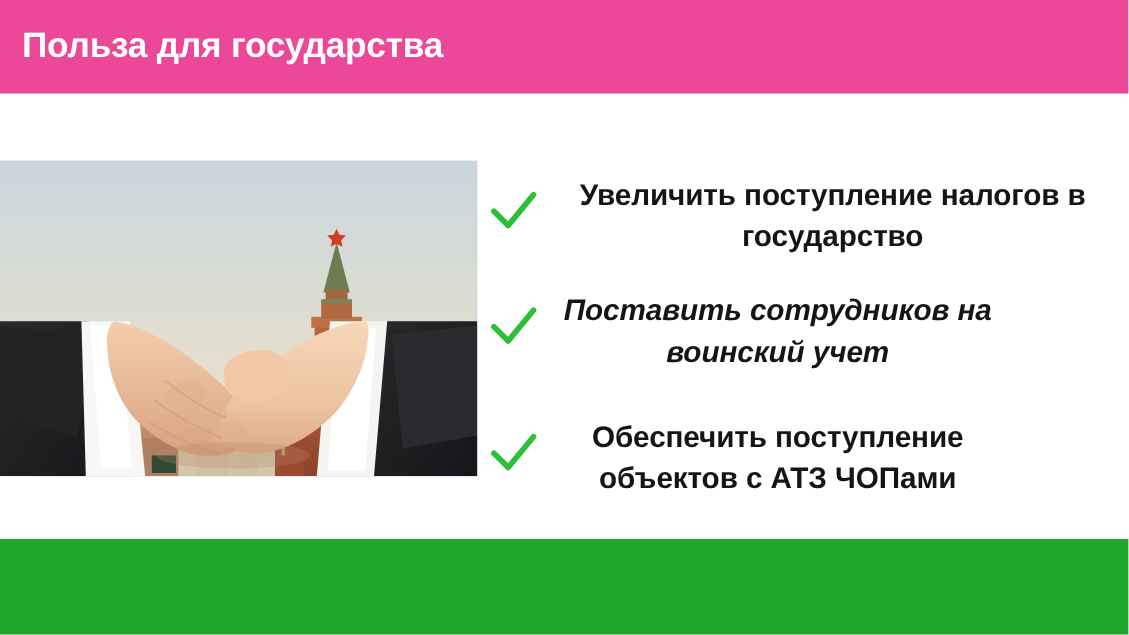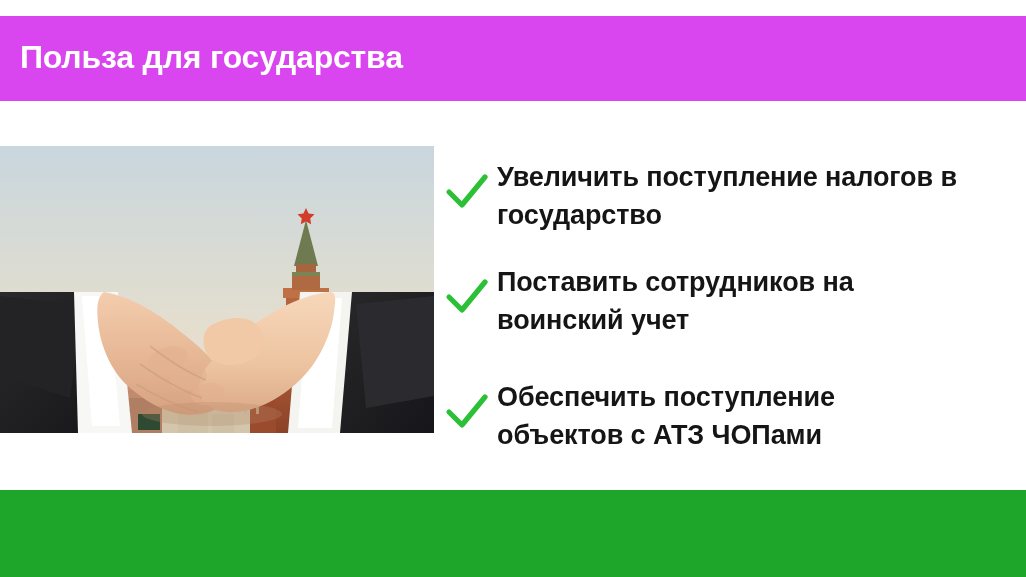--- a/index.html
+++ b/index.html
@@ -21,22 +21,21 @@
     background: #ffffff;
   }
 
   
   .header-bar {
     position: absolute;
     left: 0;
     top: 0;
     width: 1026px;
     height: 85px;
-    background: #d946ef;
-    margin-top: 16px;
+    background: #ec4899;
   }
   .header-title {
     position: absolute;
     left: 20px;
     top: 20px;
     font-size: 32px;
     font-weight: bold;
     color: #ffffff;
     letter-spacing: -0.2px;
     line-height: 42px;
@@ -98,23 +97,24 @@
   .bullet-text {
     position: absolute;
     left: 57px;
     top: 0;
     width: 520px;
     font-size: 27px;
     font-weight: bold;
     color: #151515;
     line-height: 38px;
     letter-spacing: -0.1px;
+    text-align: center;
   }
   .bullet-3 .bullet-text { width: 420px; }
-  .bullet-2 .bullet-text { width: 420px; }
+  .bullet-2 .bullet-text { width: 420px; font-style: italic; }
 </style>
 </head>
 <body>
 
 <div class="slide">
 
   <div class="header-bar">
     <div class="header-title">Польза для государства</div>
   </div>
 

